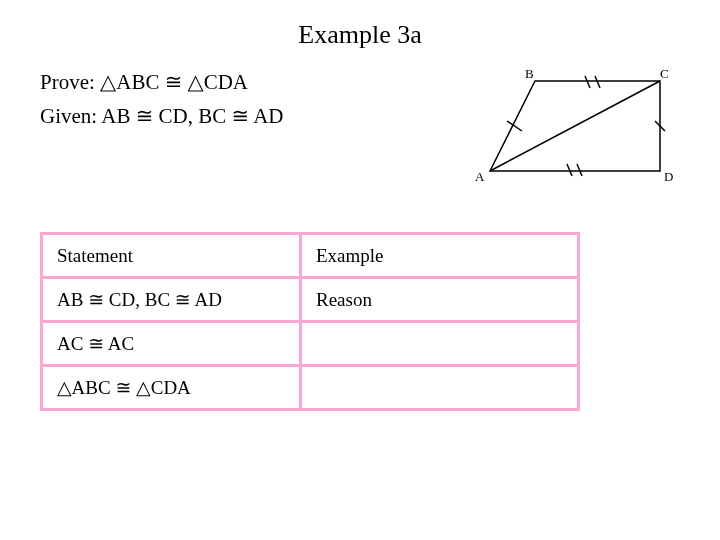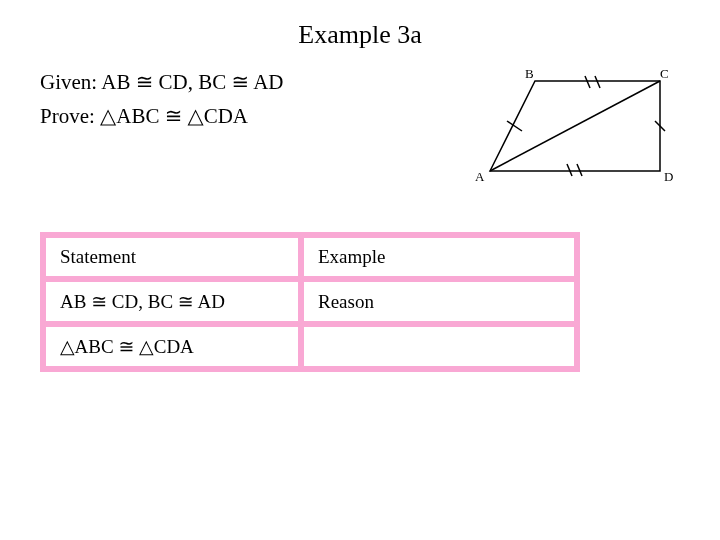--- a/index.html
+++ b/index.html
@@ -62,21 +62,21 @@
       width: 100%;
     }
 
     .proof-table {
       border-collapse: collapse;
       width: 540px;
       font-size: 19px;
     }
 
     .proof-table td {
-      border: 6px solid #f9a8d4;
+      border: 3px solid #f9a8d4;
       padding: 8px 14px;
       min-width: 240px;
       height: 44px;
       vertical-align: middle;
     }
 
     .proof-table td:first-child {
       width: 260px;
     }
 
@@ -92,26 +92,26 @@
 </head>
 <body>
 
 <div class="page-container">
 
   <h1 class="title">Example 3a</h1>
 
   <div class="content-area">
     <div class="given-prove">
       <p>
+        <span>Prove: </span>
+        <span>△ABC ≅ △CDA</span>
+      </p>
+      <p>
         <span>Given: </span>
         <span>AB ≅ CD, BC ≅ AD</span>
-      </p>
-      <p>
-        <span>Prove: </span>
-        <span>△ABC ≅ △CDA</span>
       </p>
     </div>
 
     <div class="diagram-area">
       <svg width="220" height="130" viewBox="0 0 220 130">
 
         <polygon points="30,105 75,15 200,15 200,105" fill="none" stroke="#000" stroke-width="1.5"></polygon>
 
         <line x1="30" y1="105" x2="200" y2="15" stroke="#000" stroke-width="1.5"></line>
 
@@ -138,20 +138,24 @@
       <tbody>
           <tr>
         <td>Statement</td>
         <td>Example</td>
       </tr>
       <tr>
         <td>AB ≅ CD, BC ≅ AD</td>
         <td>Reason</td>
       </tr>
       <tr>
+        <td>AC ≅ AC</td>
+        <td></td>
+      </tr>
+      <tr>
         <td>△ABC ≅ △CDA</td>
         <td></td>
       </tr>
     </tbody>
       </table>
   </div>
 
 </div>
 
 </body></html>

